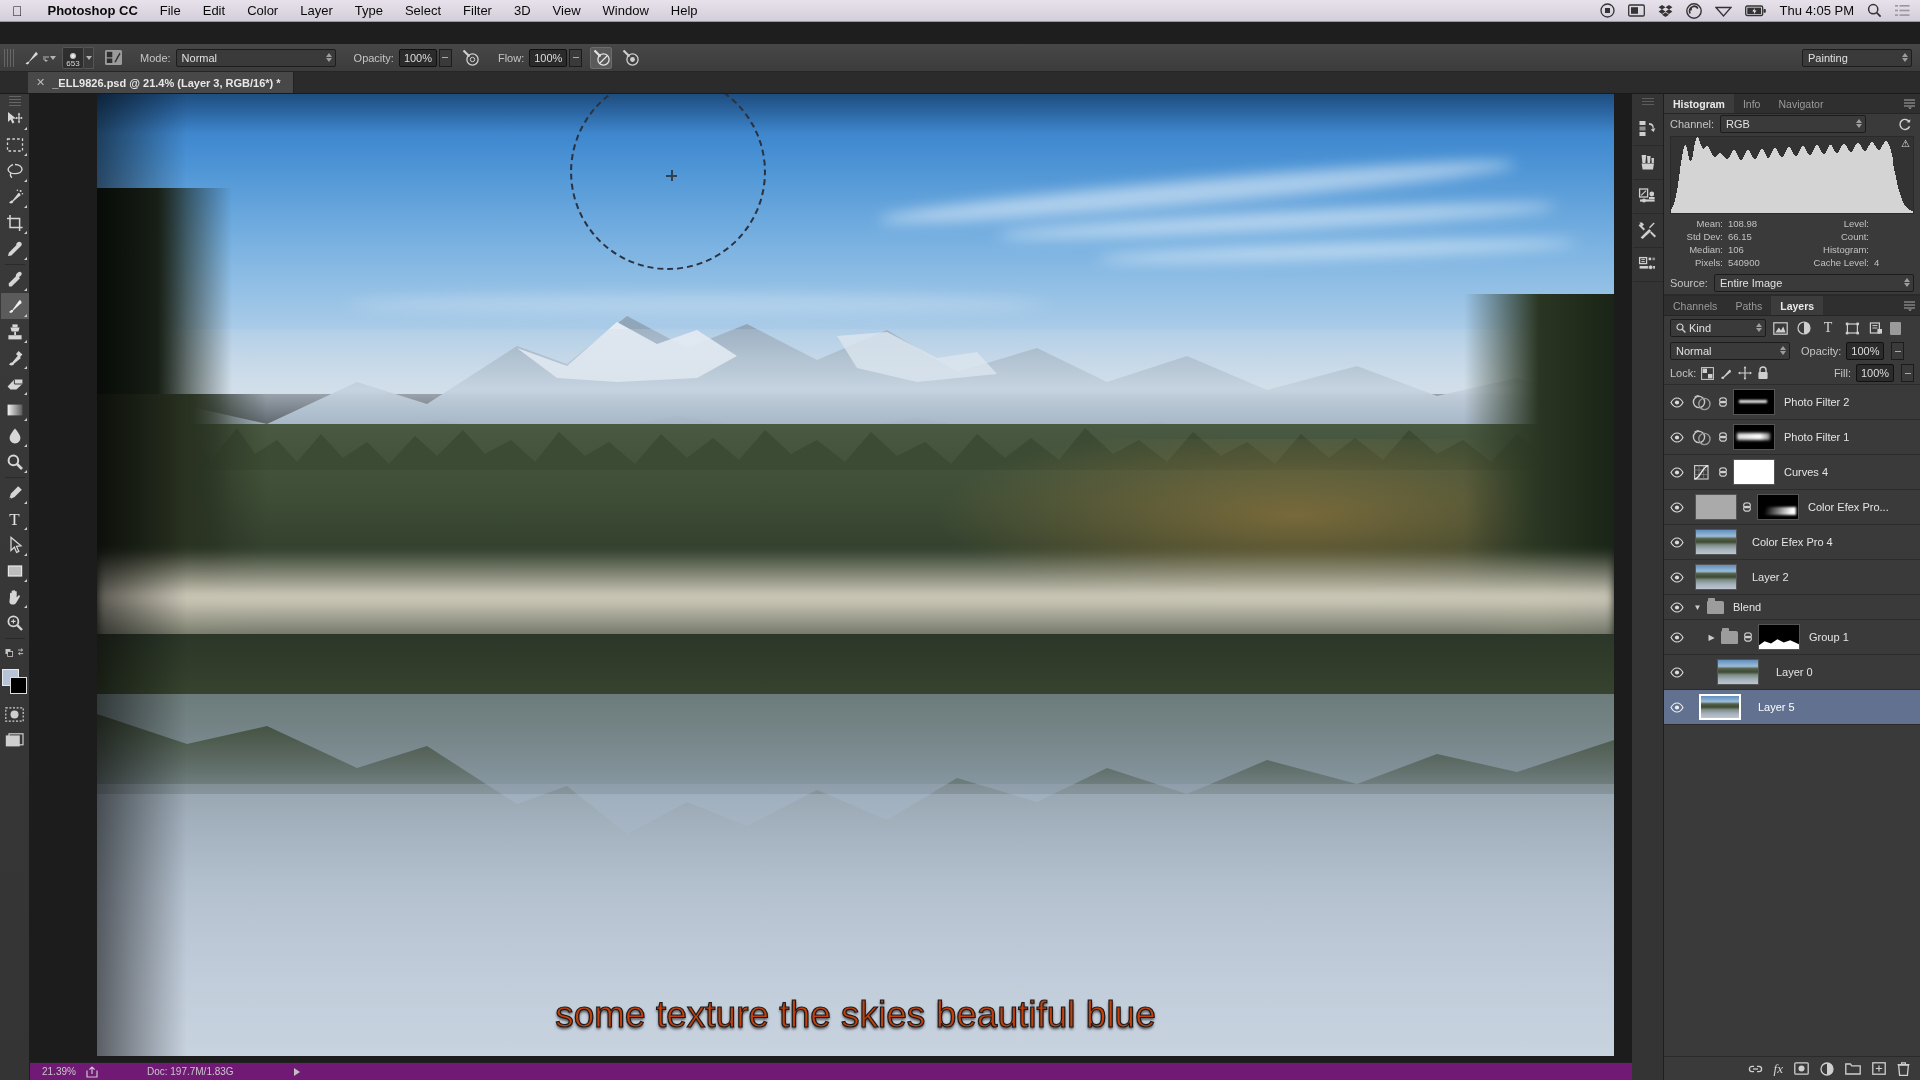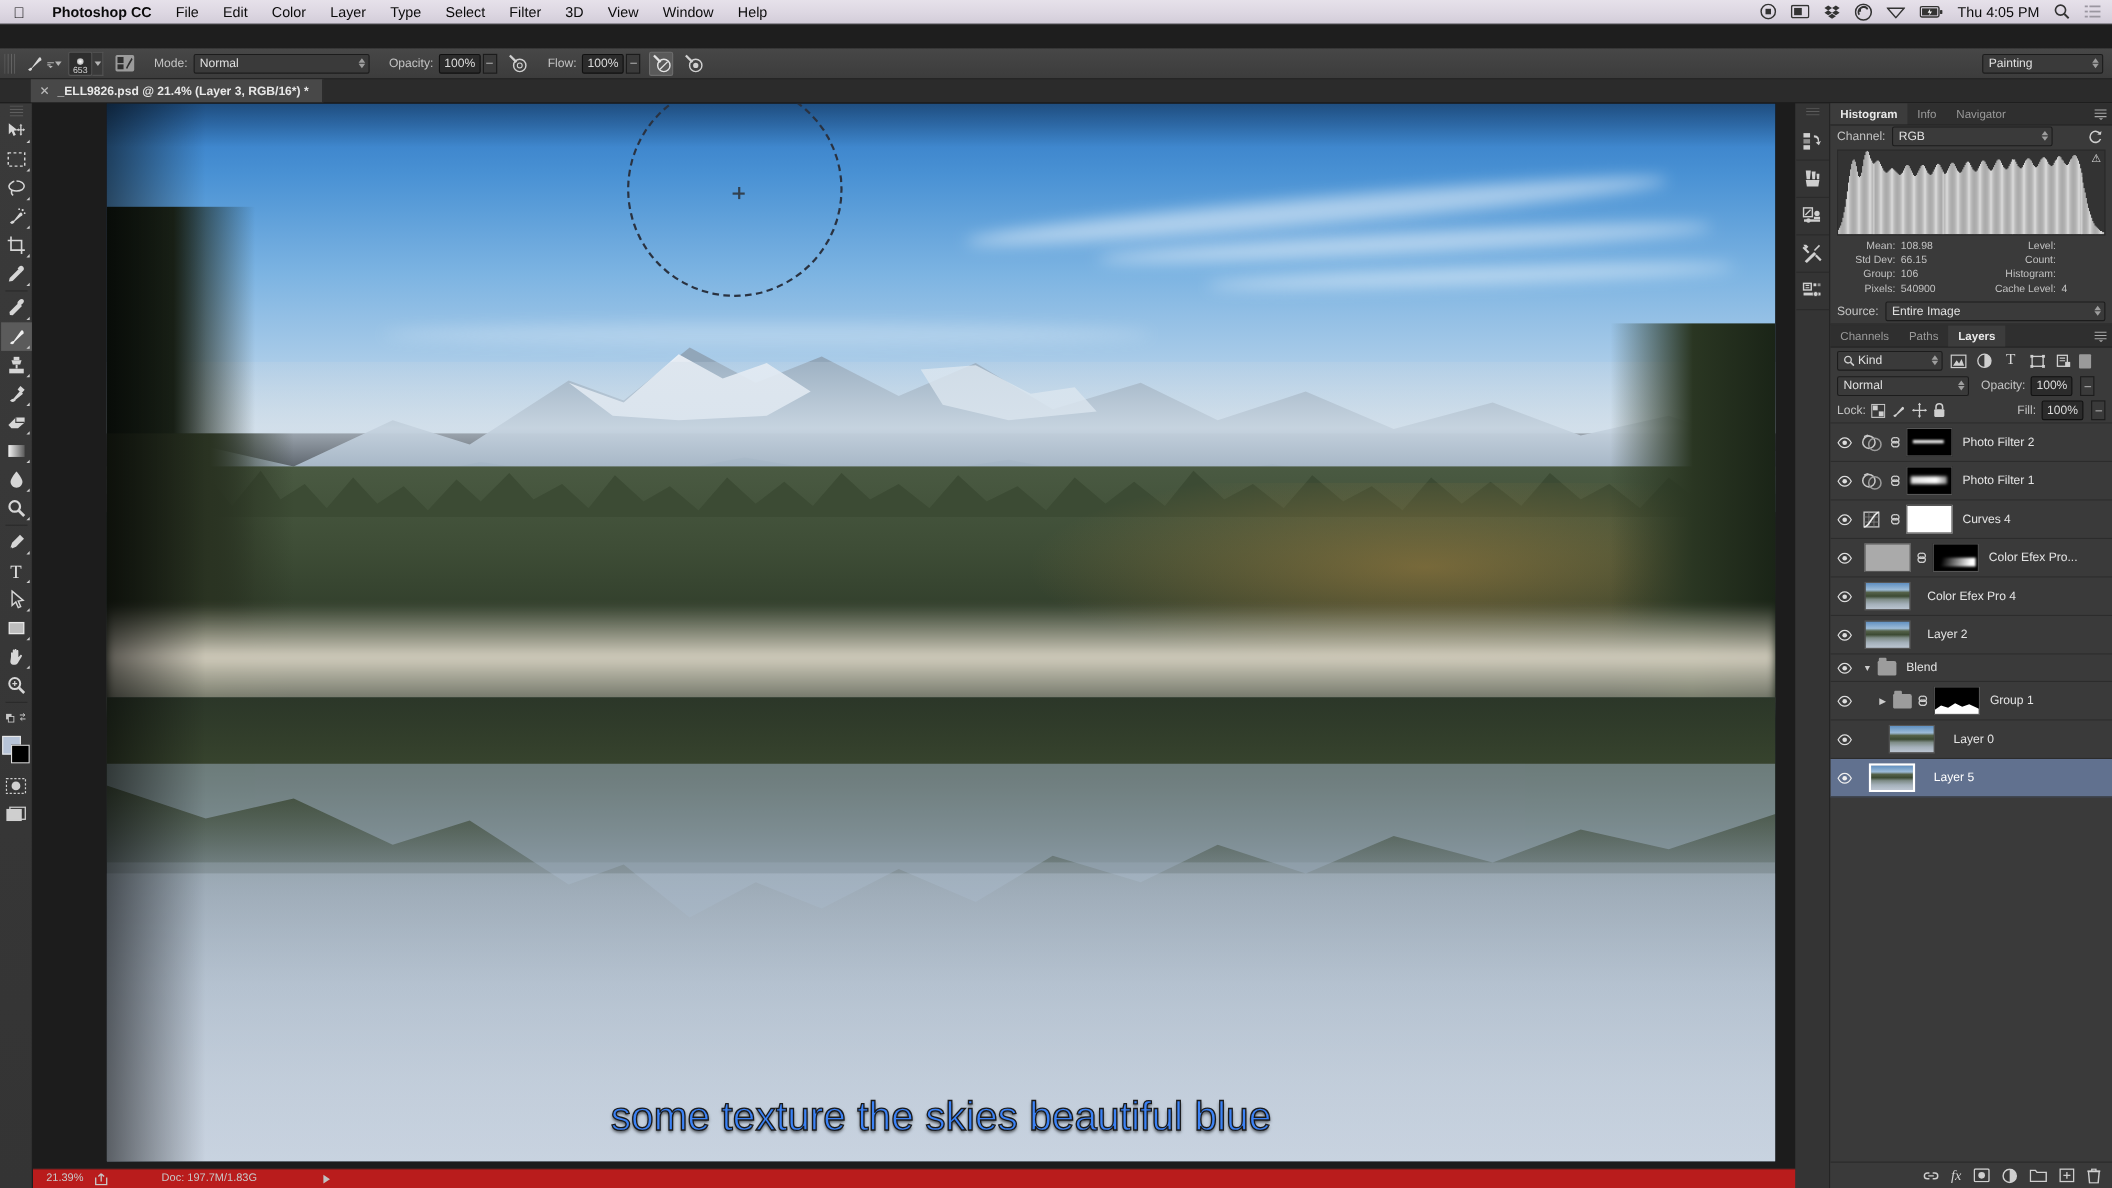--- a/index.html
+++ b/index.html
@@ -178,29 +178,29 @@
   .crosshair::after { top: 5px; left: 0; height: 1.5px; width: 11px; }
 
   
   .subs { position: absolute; left: 0; bottom: 18px; width: 100%; text-align: center; }
   .sub-cn {
     font-size: 37px; color: #fff; font-weight: bold; line-height: 1.18;
     -webkit-text-stroke: 1.5px #1a1a1a;
     text-shadow: 0 2px 3px rgba(0,0,0,.75);
   }
   .sub-en {
-    font-size: 37px; color: #3b82f6; line-height: 1.25; margin-top: 14px;
+    font-size: 37px; color: #c2410c; line-height: 1.25; margin-top: 14px;
     -webkit-text-stroke: 1.2px #1a1a1a;
     text-shadow: 0 2px 3px rgba(0,0,0,.75);
   }
 
   
   .statusbar {
     position: absolute; bottom: 0; left: 30px; width: 1603px; height: 18px;
-    background: #b91c1c; border-top: 1px solid #222;
+    background: #701a75; border-top: 1px solid #222;
     display: flex; align-items: center; gap: 10px; padding-left: 12px;
     font-size: 10px; color: #c8c8c8;
   }
   .statusbar .doc { margin-left: 38px; }
   .statusbar .ptri { width: 0; height: 0; border-top: 4px solid transparent;
     border-bottom: 4px solid transparent; border-left: 6px solid #c0c0c0; margin-left: 50px; }
 
   
   .dockstrip {
     position: absolute; top: 94px; right: 256px; width: 32px; height: 986px;
@@ -1021,21 +1021,21 @@
         <span class="k">Mean:</span>
         <span class="v">108.98</span>
         <span class="k">Level:</span>
         <span class="v"></span>
 
         <span class="k">Std Dev:</span>
         <span class="v">66.15</span>
         <span class="k">Count:</span>
         <span class="v"></span>
 
-        <span class="k">Group:</span>
+        <span class="k">Median:</span>
         <span class="v">106</span>
         <span class="k">Histogram:</span>
         <span class="v"></span>
 
         <span class="k">Pixels:</span>
         <span class="v">540900</span>
         <span class="k">Cache Level:</span>
         <span class="v">4</span>
       </div>
       <div class="rowline" style="height:22px">

